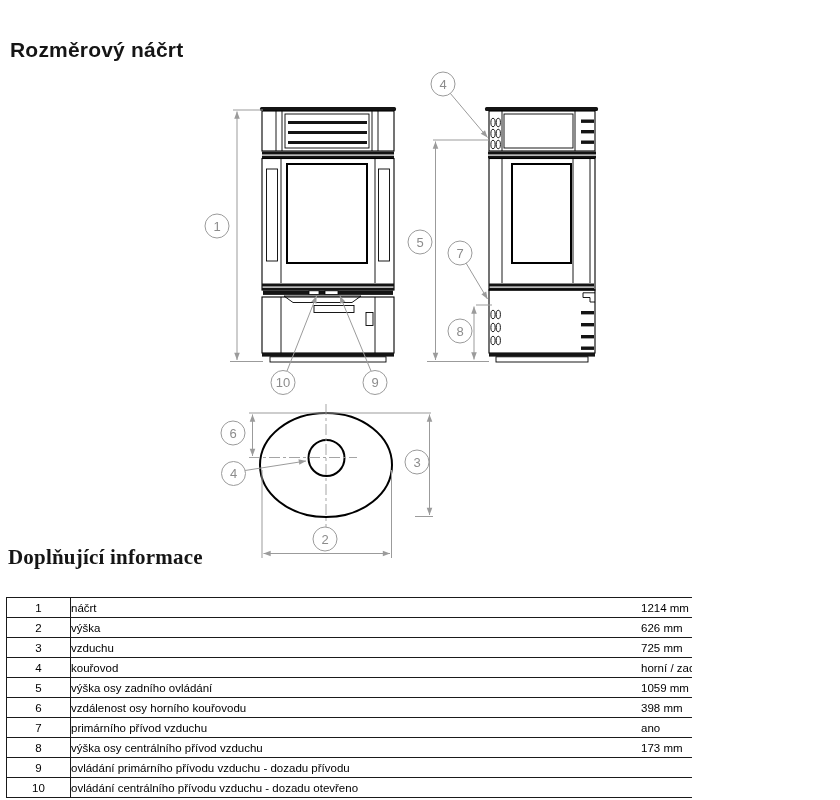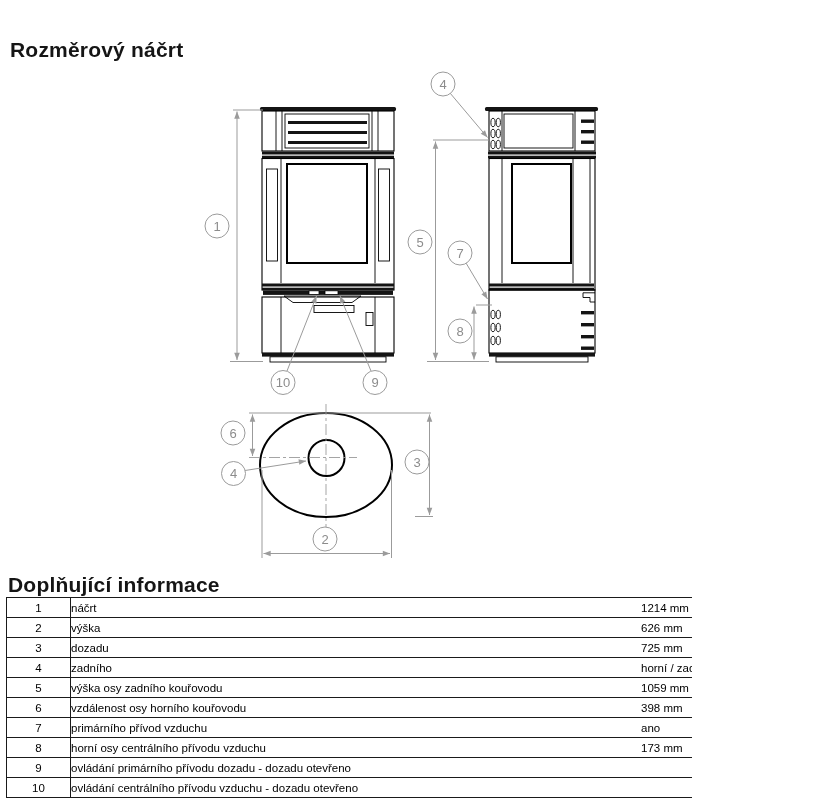--- a/index.html
+++ b/index.html
@@ -1,20 +1,20 @@
 <!DOCTYPE html>
 <html><head>
 <meta charset="utf-8">
 <style>
   html,body{margin:0;padding:0;background:#fff;}
   .page{position:relative;width:692px;height:800px;background:#fff;overflow:hidden;
         font-family:"Liberation Sans",sans-serif;color:#111;}
   .heading{position:absolute;font-weight:bold;font-size:21px;color:#151515;letter-spacing:.2px;}
   #title-main{left:10px;top:38px;}
-  #title-info{left:8px;top:573px;}
+  #title-info{left:8px;top:545px;font-family:Liberation Serif, serif;}
   svg.drawing{position:absolute;left:0;top:0;}
   
   .k1{fill:none;stroke:#000;stroke-width:1.1;}
   .k2{fill:none;stroke:#000;stroke-width:2;}
   .kt{fill:none;stroke:#000;stroke-width:0.9;}
   .kf{fill:#141414;stroke:none;}
   .ctrl{fill:#fff;stroke:#000;stroke-width:0.8;}
   
   .dm{fill:none;stroke:#9b9b9b;stroke-width:1;}
   .cl{fill:none;stroke:#9b9b9b;stroke-width:0.9;stroke-dasharray:11 3 3 3;}
@@ -223,51 +223,51 @@
         <td class="c-label">náčrt</td>
         <td class="c-value">1214 mm</td>
       </tr>
       <tr>
         <td class="c-num">2</td>
         <td class="c-label">výška</td>
         <td class="c-value">626 mm</td>
       </tr>
       <tr>
         <td class="c-num">3</td>
-        <td class="c-label">dozadu</td>
+        <td class="c-label">vzduchu</td>
         <td class="c-value">725 mm</td>
       </tr>
       <tr>
         <td class="c-num">4</td>
-        <td class="c-label">zadního</td>
+        <td class="c-label">kouřovod</td>
         <td class="c-value">horní / zadní</td>
       </tr>
       <tr>
         <td class="c-num">5</td>
-        <td class="c-label">výška osy zadního kouřovodu</td>
+        <td class="c-label">výška osy zadního ovládání</td>
         <td class="c-value">1059 mm</td>
       </tr>
       <tr>
         <td class="c-num">6</td>
         <td class="c-label">vzdálenost osy horního kouřovodu</td>
         <td class="c-value">398 mm</td>
       </tr>
       <tr>
         <td class="c-num">7</td>
         <td class="c-label">primárního přívod vzduchu</td>
         <td class="c-value">ano</td>
       </tr>
       <tr>
         <td class="c-num">8</td>
-        <td class="c-label">horní osy centrálního přívodu vzduchu</td>
+        <td class="c-label">výška osy centrálního přívod vzduchu</td>
         <td class="c-value">173 mm</td>
       </tr>
       <tr>
         <td class="c-num">9</td>
-        <td class="c-label">ovládání primárního přívodu dozadu - dozadu otevřeno</td>
+        <td class="c-label">ovládání primárního přívodu vzduchu - dozadu přívodu</td>
         <td class="c-value"></td>
       </tr>
       <tr>
         <td class="c-num">10</td>
         <td class="c-label">ovládání centrálního přívodu vzduchu - dozadu otevřeno</td>
         <td class="c-value"></td>
       </tr>
     </tbody>
   </table>
 

